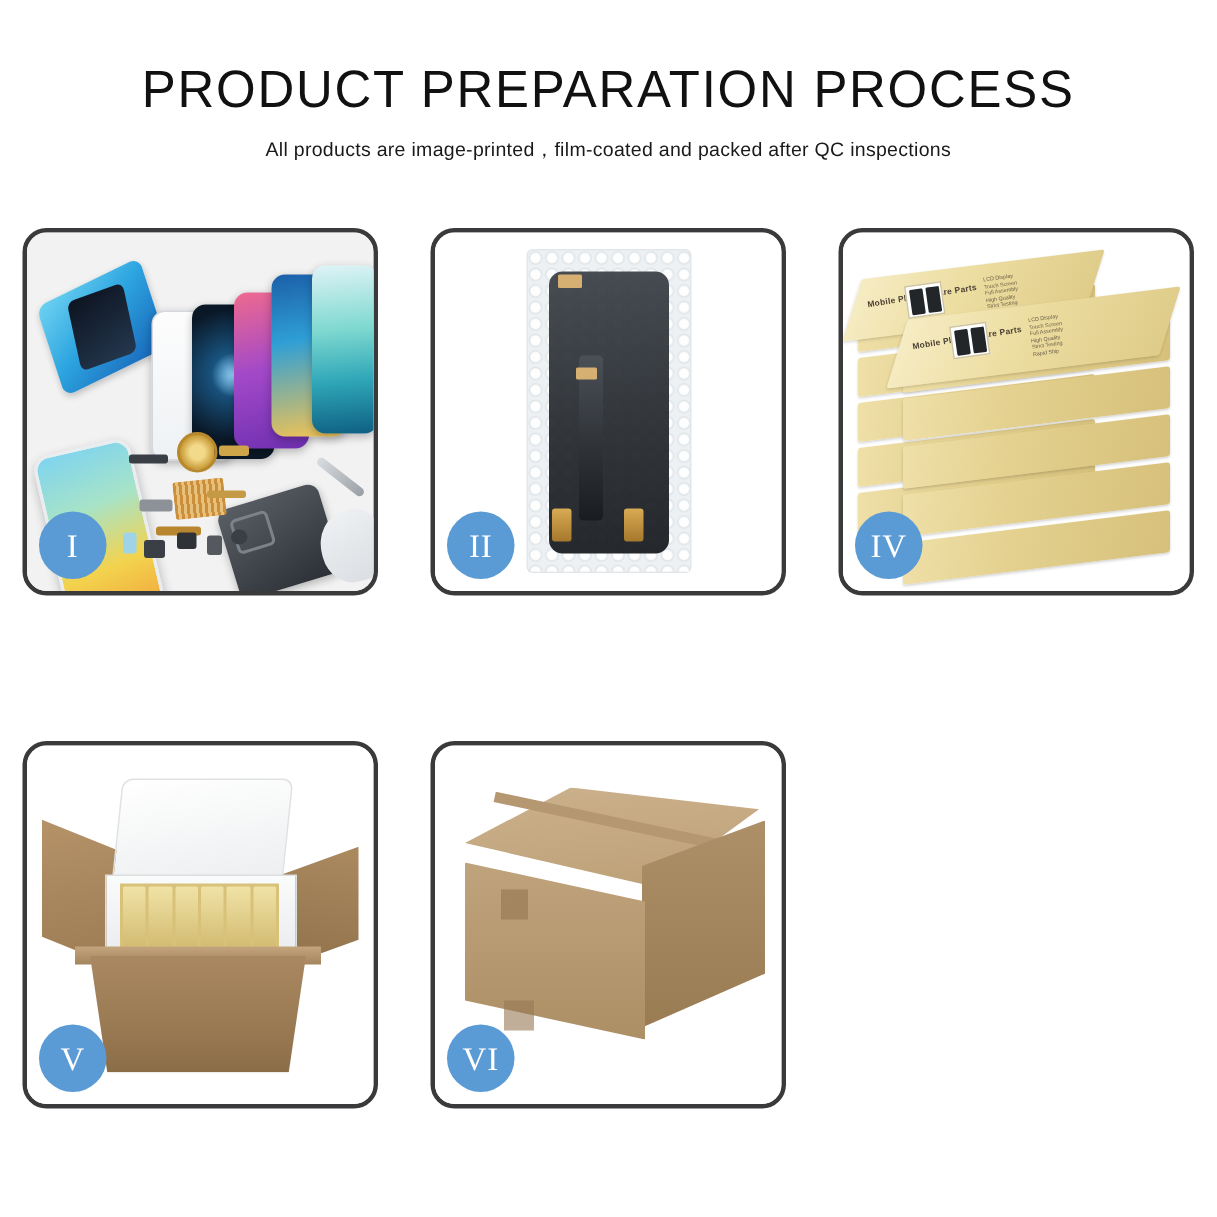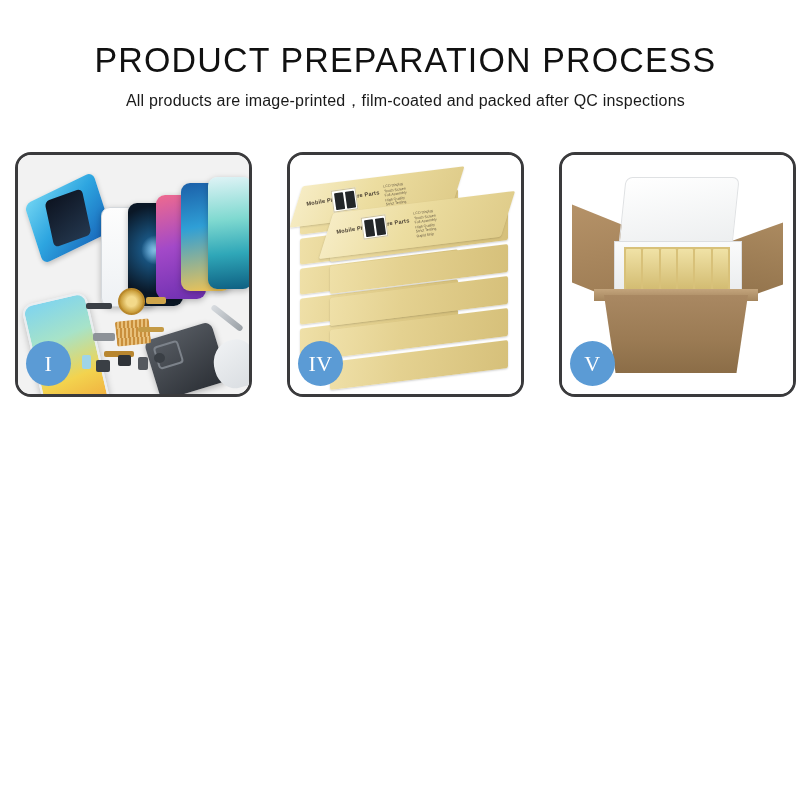--- a/index.html
+++ b/index.html
@@ -25,21 +25,21 @@
     font-size: 35px;
     font-weight: 400;
     color: #111111;
     letter-spacing: 1.2px;
     line-height: 1.05;
     margin: 0;
     transform: scaleX(0.97);
   }
   .page-subtitle {
     font-family: "Liberation Sans", sans-serif;
-    font-size: 16px;
+    font-size: 13px;
     font-weight: 400;
     color: #1a1a1a;
     letter-spacing: 0.2px;
     margin: 12px 0 0 0;
   }
 
   
   .panel-grid {
     position: absolute;
     left: 15px;
@@ -388,20 +388,34 @@
       <div class="part pt7"></div>
       <div class="part pt8"></div>
       <div class="part pt9"></div>
       <div class="part pt10"></div>
       <div class="tweezer"></div>
       <div class="hand"></div>
     </div>
     <div class="badge">I</div>
   </div>
 
+  <div class="panel">
+    <div class="panel-photo">
+      <div class="p2-bg"></div>
+      <div class="bubble-pack">
+        <div class="p2-screen"></div>
+        <div class="p2-flex"></div>
+        <div class="p2-conn-l"></div>
+        <div class="p2-conn-r"></div>
+        <div class="p2-tape1"></div>
+        <div class="p2-tape2"></div>
+      </div>
+    </div>
+    <div class="badge">II</div>
+  </div>
 
 
   <div class="panel">
     <div class="panel-photo">
       <div class="p4-bg"></div>
       <div class="stack">
         <div class="kbox kb5"></div>
         <div class="kbox kb4"></div>
         <div class="kbox kb3"></div>
         <div class="kbox kb2"></div>
@@ -455,14 +469,26 @@
           <span></span>
           <span></span>
           <span></span>
       </div>
       <div class="p5-carton-rim"></div>
       <div class="p5-carton-front"></div>
     </div>
     <div class="badge">V</div>
   </div>
 
+  <div class="panel">
+    <div class="panel-photo">
+      <div class="p6-bg"></div>
+      <div class="c-top"></div>
+      <div class="c-seam"></div>
+      <div class="c-side"></div>
+      <div class="c-front"></div>
+      <div class="c-tape-a"></div>
+      <div class="c-tape-b"></div>
+    </div>
+    <div class="badge">VI</div>
+  </div>
 
 </div>
 
 </body></html>

